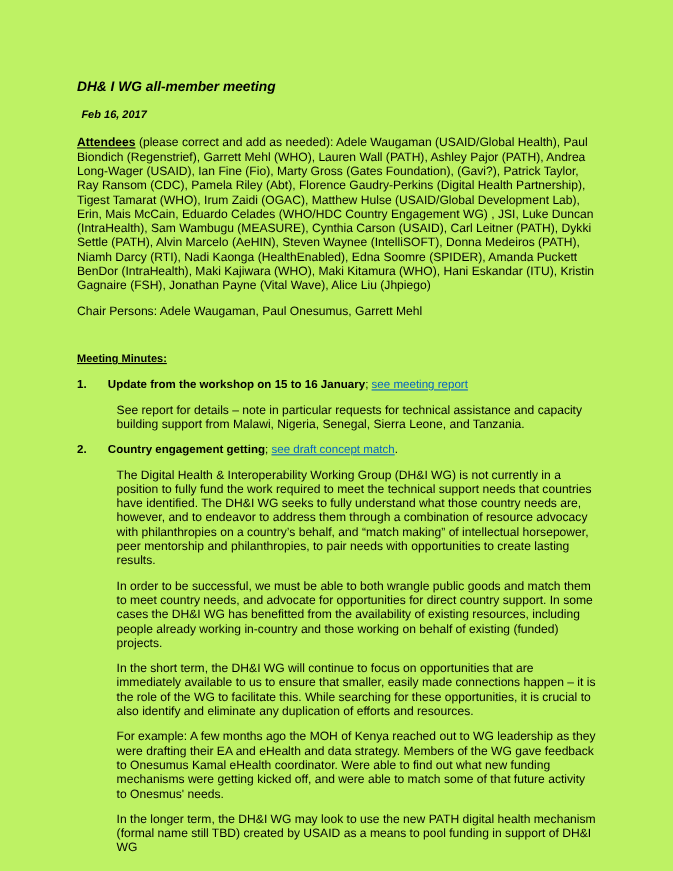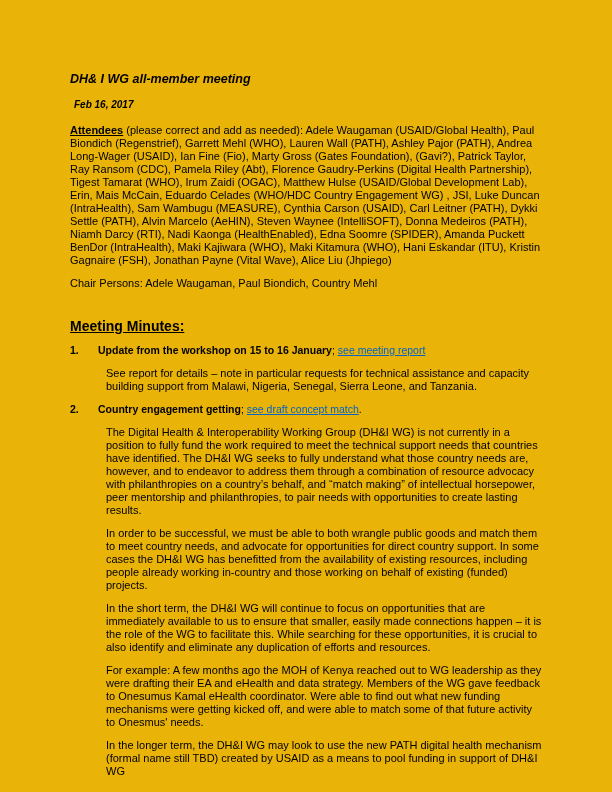--- a/index.html
+++ b/index.html
@@ -13,21 +13,21 @@
     font-family: "Liberation Sans", sans-serif;
     color: #000000;
     position: relative;
     overflow: hidden;
   }
   .page {
     box-sizing: border-box;
     width: 612px;
     height: 792px;
     padding: 72px 70px 40px 70px;
-    background: #eab308;
+    background: #bef264;
   }
   .doc-title {
     font-size: 12.5px;
     font-weight: bold;
     font-style: italic;
     margin: 0 0 10px 0;
     line-height: 15px;
   }
   .doc-date {
     font-size: 10px;
@@ -43,21 +43,21 @@
     margin: 0 0 10px 0;
   }
   .bold-underline {
     font-weight: bold;
     text-decoration: underline;
   }
   .spacer-line {
     height: 20px;
   }
   .minutes-heading {
-    font-size: 14px;
+    font-size: 10px;
     line-height: 13px;
     margin: 0 0 11px 0;
   }
   .list-item {
     margin: 0;
   }
   .item-heading {
     position: relative;
     padding-left: 28px;
     font-size: 10.5px;
@@ -88,21 +88,21 @@
 </head>
 <body>
 
 <div class="page">
 
   <h1 class="doc-title">DH&amp; I WG all-member meeting</h1>
   <h2 class="doc-date">Feb 16, 2017</h2>
 
   <p class="body-text"><span class="bold-underline">Attendees</span> <span>(please correct and add as needed): Adele Waugaman (USAID/Global Health), Paul Biondich (Regenstrief), Garrett Mehl (WHO), Lauren Wall (PATH), Ashley Pajor (PATH), Andrea Long-Wager (USAID), Ian Fine (Fio), Marty Gross (Gates Foundation), (Gavi?), Patrick Taylor, Ray Ransom (CDC), Pamela Riley (Abt), Florence Gaudry-Perkins (Digital Health Partnership), Tigest Tamarat (WHO), Irum Zaidi (OGAC), Matthew Hulse (USAID/Global Development Lab), Erin, Mais McCain, Eduardo Celades (WHO/HDC Country Engagement WG) , JSI, Luke Duncan (IntraHealth), Sam Wambugu (MEASURE), Cynthia Carson (USAID), Carl Leitner (PATH), Dykki Settle (PATH), Alvin Marcelo (AeHIN), Steven Waynee (IntelliSOFT), Donna Medeiros (PATH), Niamh Darcy (RTI), Nadi Kaonga (HealthEnabled), Edna Soomre (SPIDER), Amanda Puckett BenDor (IntraHealth), Maki Kajiwara (WHO), Maki Kitamura (WHO), Hani Eskandar (ITU), Kristin Gagnaire (FSH), Jonathan Payne (Vital Wave), Alice Liu (Jhpiego)</span></p>
 
-  <p class="body-text">Chair Persons: Adele Waugaman, Paul Biondich, Country Mehl</p>
+  <p class="body-text">Chair Persons: Adele Waugaman, Paul Onesumus, Garrett Mehl</p>
 
   <div class="spacer-line"></div>
 
   <p class="minutes-heading"><span class="bold-underline">Meeting Minutes:</span></p>
 
   <div class="list-item">
     <div class="item-heading"><span class="item-number">1.</span><span class="heading-bold">Update from the workshop on 15 to 16 January</span><span>; </span><a class="doc-link">see meeting report</a><span></span></div>
     <div class="item-body">
       <p class="body-text">See report for details – note in particular requests for technical assistance and capacity building support from Malawi, Nigeria, Senegal, Sierra Leone, and Tanzania.</p>
     </div>

